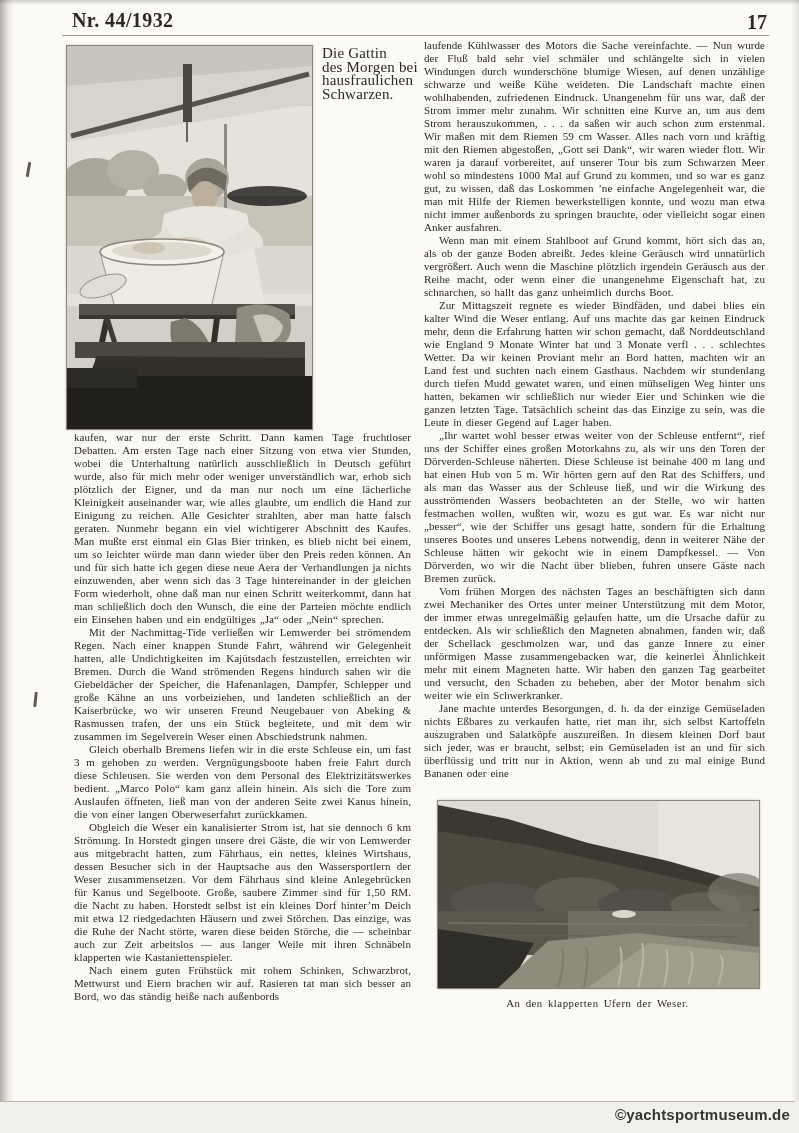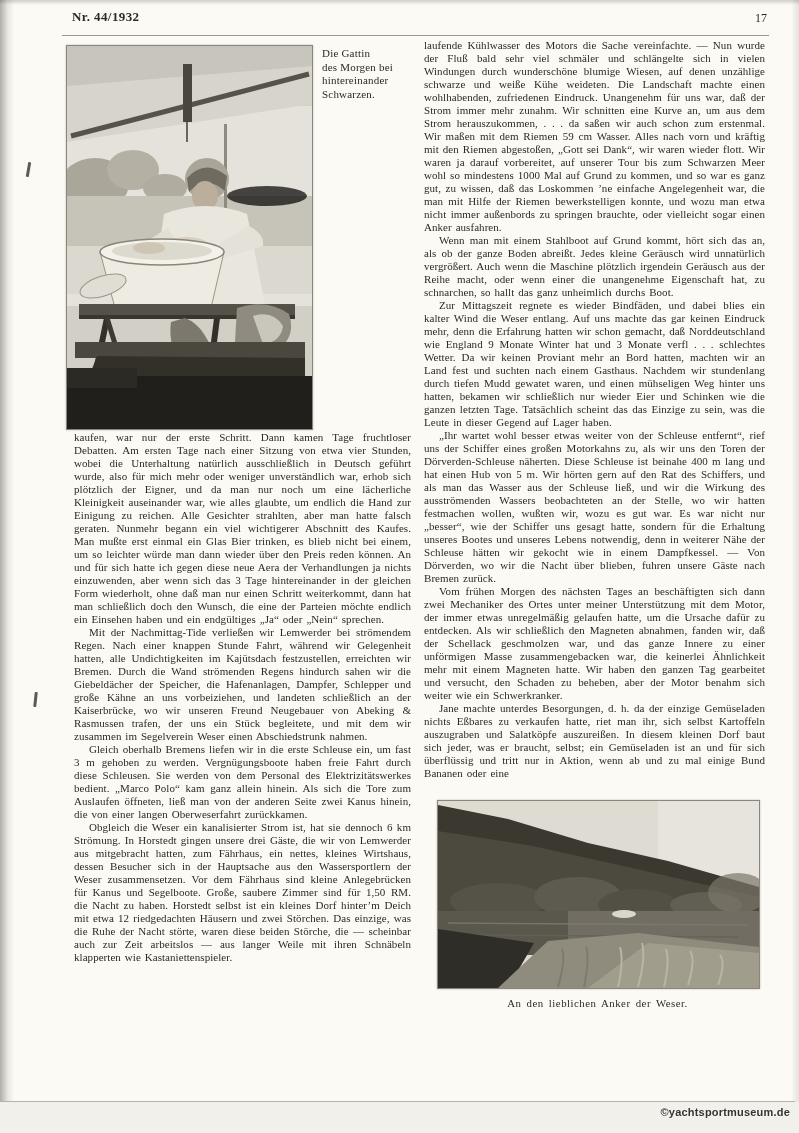--- a/index.html
+++ b/index.html
@@ -15,48 +15,48 @@
     background:linear-gradient(rgba(55,50,40,.22),rgba(55,50,40,0));}
   .edge-right{position:absolute;right:0;top:0;width:8px;height:1102px;
     background:linear-gradient(270deg,rgba(55,50,40,.12),rgba(55,50,40,0));}
   .below-page{position:absolute;left:0;top:1102px;width:799px;height:31px;background:#f2f0ea;}
   .bottom-edge-line{position:absolute;left:0;top:1101px;width:795px;height:1px;background:#b7b3aa;}
   .staple{position:absolute;background:#5f5b52;border-radius:1px;}
   .staple.s1{left:27px;top:162px;width:3px;height:15px;transform:rotate(10deg);}
   .staple.s2{left:34px;top:692px;width:3px;height:15px;transform:rotate(6deg);}
 
   
-  .issue{position:absolute;left:72px;top:9px;font-size:13px;font-weight:600;letter-spacing:.4px;}
-  .pageno{position:absolute;right:32px;top:11px;font-size:12px;font-weight:400;margin-left:40px;}
+  .issue{position:absolute;left:72px;top:9px;font-size:20px;font-weight:600;letter-spacing:.4px;}
+  .pageno{position:absolute;right:32px;top:11px;font-size:20px;font-weight:700;margin-left:40px;}
   .header-rule{position:absolute;left:62px;top:35px;width:707px;height:1px;background:#9d978b;}
 
   
   .top-photo{position:absolute;left:66px;top:45px;width:245px;height:383px;
     border:1px solid #8b867c;box-shadow:0 0 2px rgba(0,0,0,.25);}
   .top-photo svg{display:block;width:100%;height:100%;}
   .top-caption{position:absolute;left:322px;top:47px;width:112px;
-    font-size:11px;line-height:13.6px;letter-spacing:.2px;}
+    font-size:15px;line-height:13.6px;letter-spacing:.2px;}
   .bottom-photo{position:absolute;left:437px;top:800px;width:321px;height:187px;
     border:1px solid #8b867c;box-shadow:0 0 2px rgba(0,0,0,.25);}
   .bottom-photo svg{display:block;width:100%;height:100%;}
   .bottom-caption{position:absolute;left:437px;top:997px;width:321px;text-align:center;
     font-size:10.8px;letter-spacing:.5px;word-spacing:2px;}
 
   
   .col{position:absolute;font-size:11px;line-height:13px;text-align:justify;
     word-spacing:1.1px;letter-spacing:.05px;}
   .col p{margin:0;}
   .col p.indent{text-indent:15px;font-family:Liberation Serif, serif;}
   .left-col{left:74px;top:431px;width:337px;}
   .right-col{left:424px;top:39px;width:341px;}
 
   
   .watermark{position:absolute;right:9px;top:1106px;
     font-family:"Liberation Sans","DejaVu Sans",sans-serif;
-    font-weight:bold;font-size:11px;color:#333331;letter-spacing:.2px;
+    font-weight:bold;font-size:15px;color:#333331;letter-spacing:.2px;
     text-shadow:0 0 2px rgba(255,255,255,.9);}
 </style>
 </head>
 <body>
 
 <div class="page">
 
   <div class="edge-left"></div>
   <div class="edge-top"></div>
   <div class="edge-right"></div>
@@ -118,29 +118,30 @@
       <path d="M30,310 L238,312 L238,340 L20,336 Z" fill="#33302a"></path>
 
       <rect y="330" width="245" height="53" fill="#211f1b"></rect>
       <rect y="322" width="70" height="20" fill="#2c2a25"></rect>
     </svg>
   </div>
 
   <div class="top-caption">
     <div>Die Gattin</div>
     <div>des Morgen bei</div>
-    <div>hintereinander</div>
+    <div>hausfraulichen</div>
     <div>Schwarzen.</div>
   </div>
 
   <div class="col left-col">
     <p>kaufen, war nur der erste Schritt.  Dann kamen Tage fruchtloser Debatten.  Am ersten Tage nach einer Sitzung von etwa vier Stunden, wobei die Unterhaltung natürlich ausschließlich in Deutsch geführt wurde, also für mich mehr oder weniger unverständlich war, erhob sich plötzlich der Eigner, und da man nur noch um eine lächerliche Kleinigkeit auseinander war, wie alles glaubte, um endlich die Hand zur Einigung zu reichen.  Alle Gesichter strahlten, aber man hatte falsch geraten.  Nunmehr begann ein viel wichtigerer Abschnitt des Kaufes.  Man mußte erst einmal ein Glas Bier trinken, es blieb nicht bei einem, um so leichter würde man dann wieder über den Preis reden können.  An und für sich hatte ich gegen diese neue Aera der Verhandlungen ja nichts einzuwenden, aber wenn sich das 3 Tage hintereinander in der gleichen Form wiederholt, ohne daß man nur einen Schritt weiterkommt, dann hat man schließlich doch den Wunsch, die eine der Parteien möchte endlich ein Einsehen haben und ein endgültiges „Ja“ oder „Nein“ sprechen.</p>
     <p class="indent">Mit der Nachmittag-Tide verließen wir Lemwerder bei strömendem Regen.  Nach einer knappen Stunde Fahrt, während wir Gelegenheit hatten, alle Undichtigkeiten im Kajütsdach festzustellen, erreichten wir Bremen.  Durch die Wand strömenden Regens hindurch sahen wir die Giebeldächer der Speicher, die Hafenanlagen, Dampfer, Schlepper und große Kähne an uns vorbeiziehen, und landeten schließlich an der Kaiserbrücke, wo wir unseren Freund Neugebauer von Abeking &amp; Rasmussen trafen, der uns ein Stück begleitete, und mit dem wir zusammen im Segelverein Weser einen Abschiedstrunk nahmen.</p>
     <p class="indent">Gleich oberhalb Bremens liefen wir in die erste Schleuse ein, um fast 3 m gehoben zu werden.  Vergnügungsboote haben freie Fahrt durch diese Schleusen.  Sie werden von dem Personal des Elektrizitätswerkes bedient.  „Marco Polo“ kam ganz allein hinein.  Als sich die Tore zum Auslaufen öffneten, ließ man von der anderen Seite zwei Kanus hinein, die von einer langen Oberweserfahrt zurückkamen.</p>
     <p class="indent">Obgleich die Weser ein kanalisierter Strom ist, hat sie dennoch 6 km Strömung.  In Horstedt gingen unsere drei Gäste, die wir von Lemwerder aus mitgebracht hatten, zum Fährhaus, ein nettes, kleines Wirtshaus, dessen Besucher sich in der Hauptsache aus den Wassersportlern der Weser zusammensetzen.  Vor dem Fährhaus sind kleine Anlegebrücken für Kanus und Segelboote.  Große, saubere Zimmer sind für 1,50 RM. die Nacht zu haben.  Horstedt selbst ist ein kleines Dorf hinter’m Deich mit etwa 12 riedgedachten Häusern und zwei Störchen.  Das einzige, was die Ruhe der Nacht störte, waren diese beiden Störche, die — scheinbar auch zur Zeit arbeitslos — aus langer Weile mit ihren Schnäbeln klapperten wie Kastaniettenspieler.</p>
+    <p class="indent">Nach einem guten Frühstück mit rohem Schinken, Schwarzbrot, Mettwurst und Eiern brachen wir auf.  Rasieren tat man sich besser an Bord, wo das ständig heiße nach außenbords</p>
   </div>
 
   <div class="col right-col">
     <p>laufende Kühlwasser des Motors die Sache vereinfachte. — Nun wurde der Fluß bald sehr viel schmäler und schlängelte sich in vielen Windungen durch wunderschöne blumige Wiesen, auf denen unzählige schwarze und weiße Kühe weideten.  Die Landschaft machte einen wohlhabenden, zufriedenen Eindruck.  Unangenehm für uns war, daß der Strom immer mehr zunahm.  Wir schnitten eine Kurve an, um aus dem Strom herauszukommen, . . . da saßen wir auch schon zum erstenmal.  Wir maßen mit dem Riemen 59 cm Wasser.  Alles nach vorn und kräftig mit den Riemen abgestoßen, „Gott sei Dank“, wir waren wieder flott.  Wir waren ja darauf vorbereitet, auf unserer Tour bis zum Schwarzen Meer wohl so mindestens 1000 Mal auf Grund zu kommen, und so war es ganz gut, zu wissen, daß das Loskommen ’ne einfache Angelegenheit war, die man mit Hilfe der Riemen bewerkstelligen konnte, und wozu man etwa nicht immer außenbords zu springen brauchte, oder vielleicht sogar einen Anker ausfahren.</p>
     <p class="indent">Wenn man mit einem Stahlboot auf Grund kommt, hört sich das an, als ob der ganze Boden abreißt.  Jedes kleine Geräusch wird unnatürlich vergrößert.  Auch wenn die Maschine plötzlich irgendein Geräusch aus der Reihe macht, oder wenn einer die unangenehme Eigenschaft hat, zu schnarchen, so hallt das ganz unheimlich durchs Boot.</p>
     <p class="indent">Zur Mittagszeit regnete es wieder Bindfäden, und dabei blies ein kalter Wind die Weser entlang.  Auf uns machte das gar keinen Eindruck mehr, denn die Erfahrung hatten wir schon gemacht, daß Norddeutschland wie England 9 Monate Winter hat und 3 Monate verfl . . . schlechtes Wetter.  Da wir keinen Proviant mehr an Bord hatten, machten wir an Land fest und suchten nach einem Gasthaus.  Nachdem wir stundenlang durch tiefen Mudd gewatet waren, und einen mühseligen Weg hinter uns hatten, bekamen wir schließlich nur wieder Eier und Schinken wie die ganzen letzten Tage.  Tatsächlich scheint das das Einzige zu sein, was die Leute in dieser Gegend auf Lager haben.</p>
     <p class="indent">„Ihr wartet wohl besser etwas weiter von der Schleuse entfernt“, rief uns der Schiffer eines großen Motorkahns zu, als wir uns den Toren der Dörverden-Schleuse näherten.  Diese Schleuse ist beinahe 400 m lang und hat einen Hub von 5 m.  Wir hörten gern auf den Rat des Schiffers, und als man das Wasser aus der Schleuse ließ, und wir die Wirkung des ausströmenden Wassers beobachteten an der Stelle, wo wir hatten festmachen wollen, wußten wir, wozu es gut war.  Es war nicht nur „besser“, wie der Schiffer uns gesagt hatte, sondern für die Erhaltung unseres Bootes und unseres Lebens notwendig, denn in weiterer Nähe der Schleuse hätten wir gekocht wie in einem Dampfkessel. — Von Dörverden, wo wir die Nacht über blieben, fuhren unsere Gäste nach Bremen zurück.</p>
     <p class="indent">Vom frühen Morgen des nächsten Tages an beschäftigten sich dann zwei Mechaniker des Ortes unter meiner Unterstützung mit dem Motor, der immer etwas unregelmäßig gelaufen hatte, um die Ursache dafür zu entdecken.  Als wir schließlich den Magneten abnahmen, fanden wir, daß der Schellack geschmolzen war, und das ganze Innere zu einer unförmigen Masse zusammengebacken war, die keinerlei Ähnlichkeit mehr mit einem Magneten hatte.  Wir haben den ganzen Tag gearbeitet und versucht, den Schaden zu beheben, aber der Motor benahm sich weiter wie ein Schwerkranker.</p>
     <p class="indent">Jane machte unterdes Besorgungen, d. h. da der einzige Gemüseladen nichts Eßbares zu verkaufen hatte, riet man ihr, sich selbst Kartoffeln auszugraben und Salatköpfe auszureißen.  In diesem kleinen Dorf baut sich jeder, was er braucht, selbst; ein Gemüseladen ist an und für sich überflüssig und tritt nur in Aktion, wenn ab und zu mal einige Bund Bananen oder eine</p>
   </div>
@@ -166,17 +167,17 @@
 
       <polygon points="0,128 96,142 70,187 0,187" fill="#2f2d27"></polygon>
 
       <polygon points="60,187 110,140 200,132 321,146 321,187" fill="#908c7d"></polygon>
       <polygon points="150,187 210,142 321,152 321,187" fill="#a19d8d"></polygon>
       <path d="M180,186 Q186,160 182,146 M200,186 Q208,156 204,142 M226,186 Q232,160 228,148 M250,184 Q258,158 252,150 M280,184 Q288,162 282,154" stroke="#b9b5a4" stroke-width="2" fill="none"></path>
       <path d="M120,186 Q128,158 124,148 M146,186 Q152,156 148,146" stroke="#7e7a6c" stroke-width="2" fill="none"></path>
     </svg>
   </div>
 
-  <div class="bottom-caption">An den lieblichen Anker der Weser.</div>
+  <div class="bottom-caption">An den klapperten Ufern der Weser.</div>
 
   <div class="watermark">©yachtsportmuseum.de</div>
 
 </div>
 
 </body></html>

